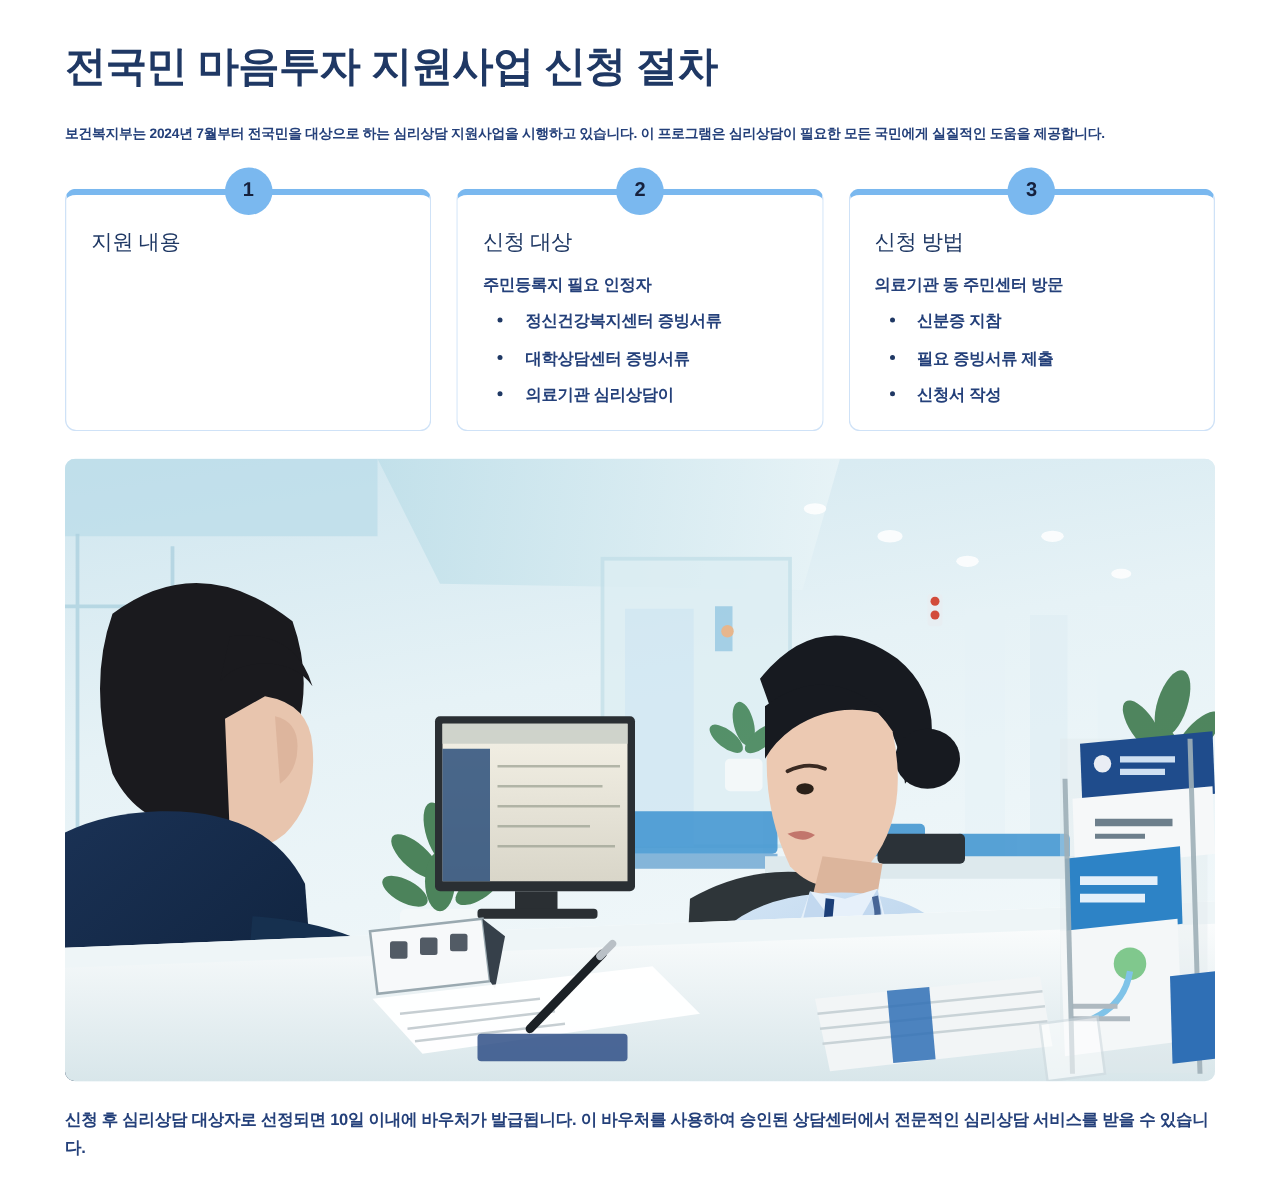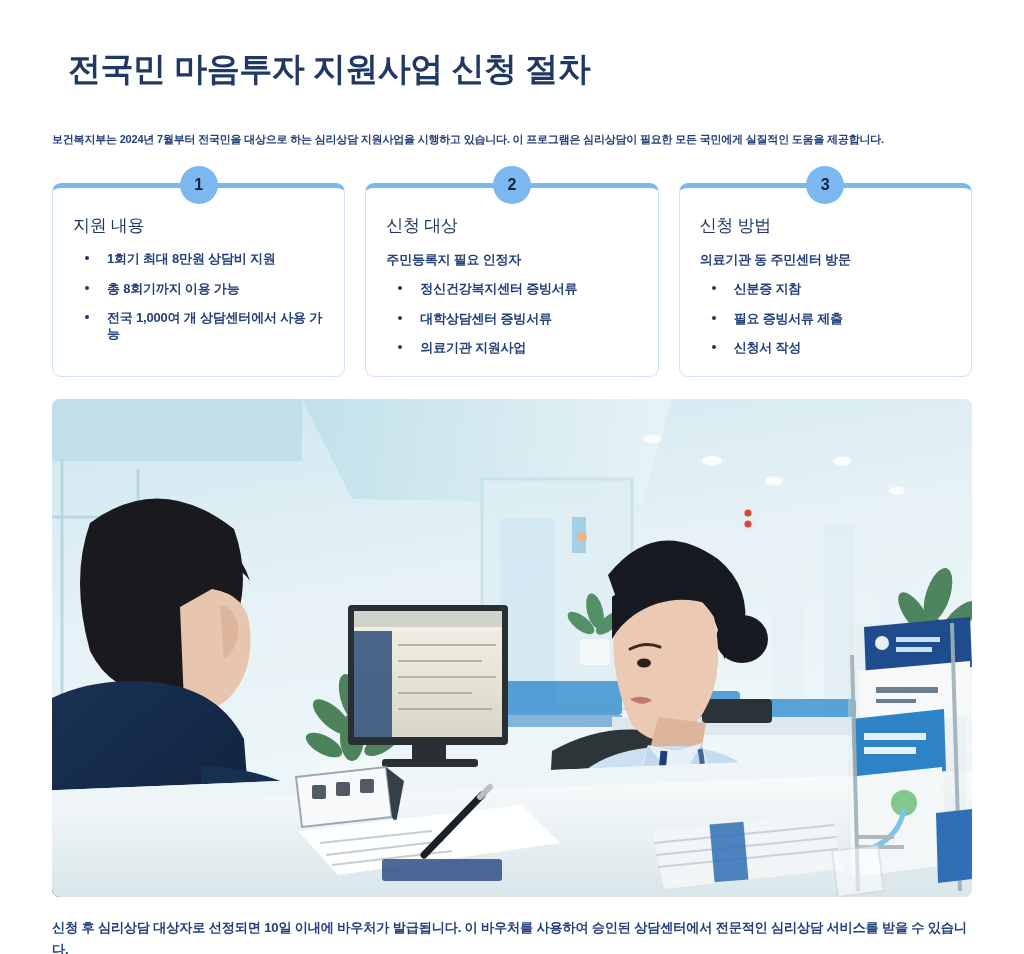--- a/index.html
+++ b/index.html
@@ -19,21 +19,21 @@
     height: 954px;
     box-sizing: border-box;
     padding: 0 52px;
     position: relative;
   }
   .page-title {
     font-size: 33px;
     font-weight: 700;
     color: #1f3864;
     letter-spacing: -0.5px;
-    margin: 16px;
+    margin: 0;
     padding-top: 32px;
     line-height: 1.3;
   }
   .intro {
     margin: 0;
     padding-top: 22px;
     font-size: 11px;
     font-weight: 600;
     line-height: 1.85;
     color: #24407a;
@@ -144,35 +144,30 @@
 
   <h1 class="page-title">전국민 마음투자 지원사업 신청 절차</h1>
 
   <p class="intro">보건복지부는 2024년 7월부터 전국민을 대상으로 하는 심리상담 지원사업을 시행하고 있습니다. 이 프로그램은 심리상담이 필요한 모든 국민에게 실질적인 도움을 제공합니다.</p>
 
   <div class="steps">
 
     <div class="step-card">
       <div class="step-badge">1</div>
       <h2 class="step-title">지원 내용</h2>
-      <ul class="step-list">
-        <li>1회기 최대 8만원 상담비 지원</li>
-        <li>총 8회기까지 이용 가능</li>
-        <li>전국 1,000여 개 상담센터에서 사용 가능</li>
-      </ul>
     </div>
 
     <div class="step-card">
       <div class="step-badge">2</div>
       <h2 class="step-title">신청 대상</h2>
       <div class="step-subtitle">주민등록지 필요 인정자</div>
       <ul class="step-list">
         <li>정신건강복지센터 증빙서류</li>
         <li>대학상담센터 증빙서류</li>
-        <li>의료기관 지원사업</li>
+        <li>의료기관 심리상담이</li>
       </ul>
     </div>
 
     <div class="step-card">
       <div class="step-badge">3</div>
       <h2 class="step-title">신청 방법</h2>
       <div class="step-subtitle">의료기관 동 주민센터 방문</div>
       <ul class="step-list">
         <li>신분증 지참</li>
         <li>필요 증빙서류 제출</li>

